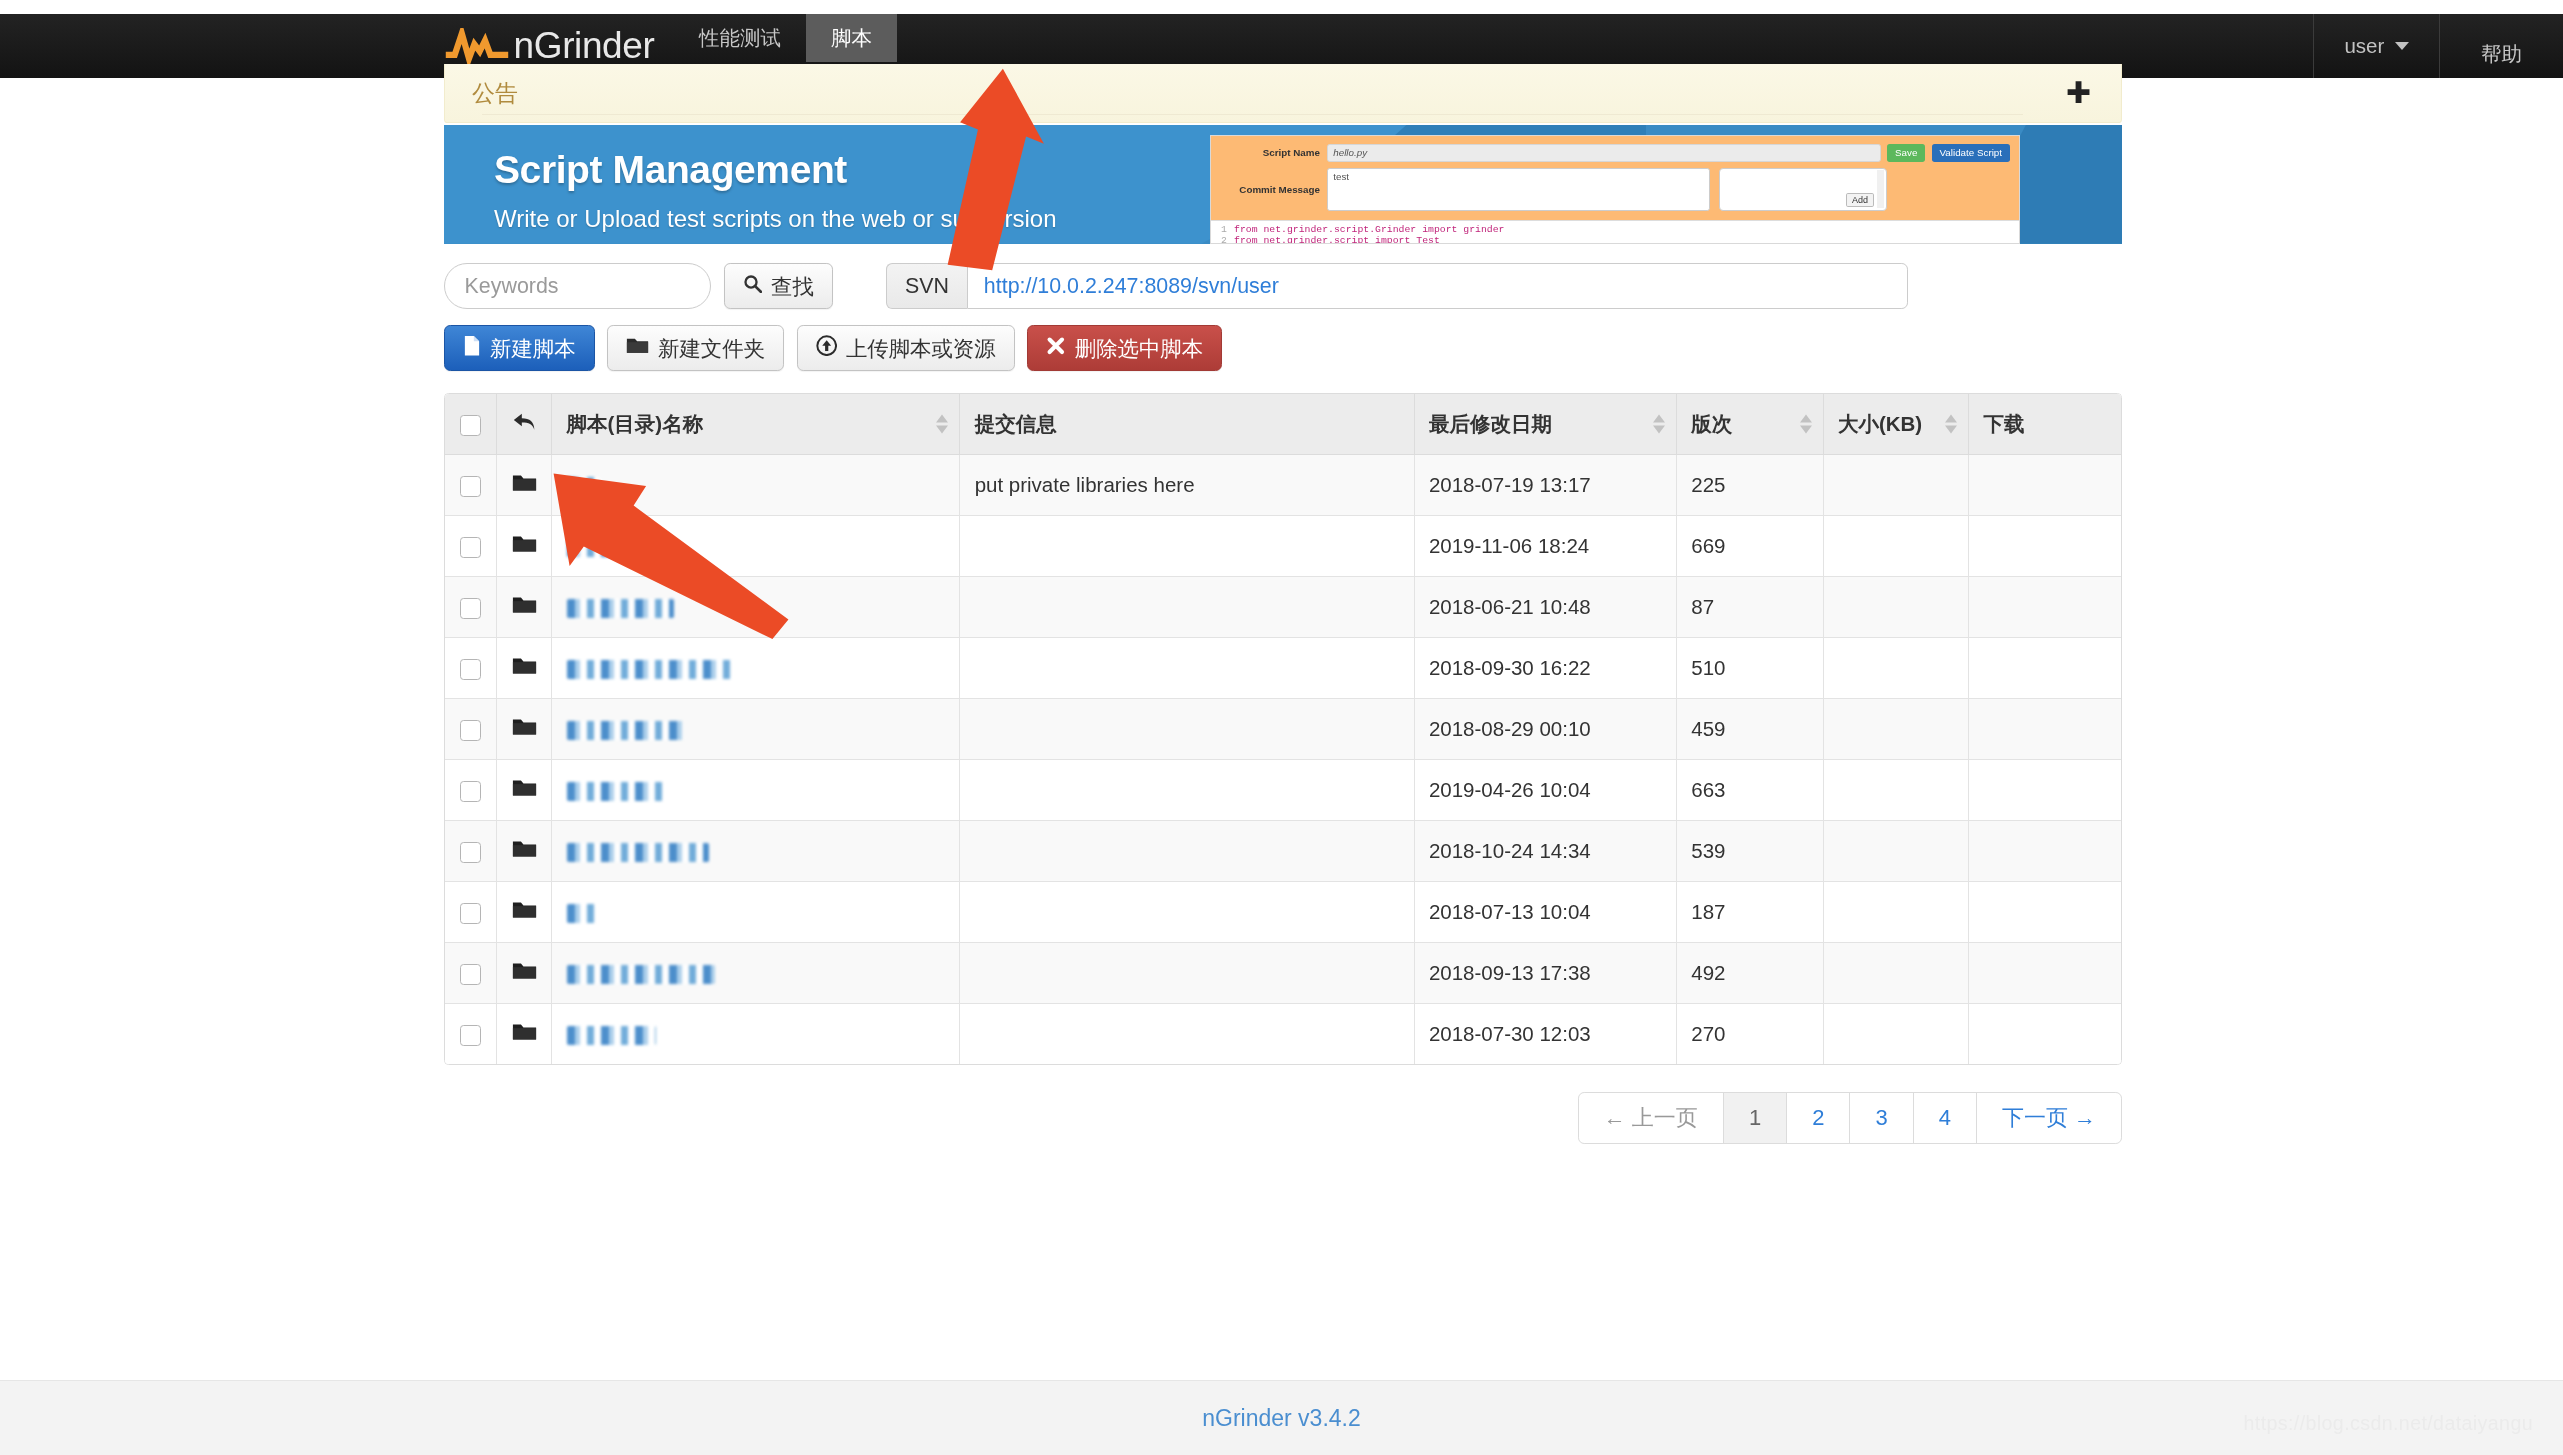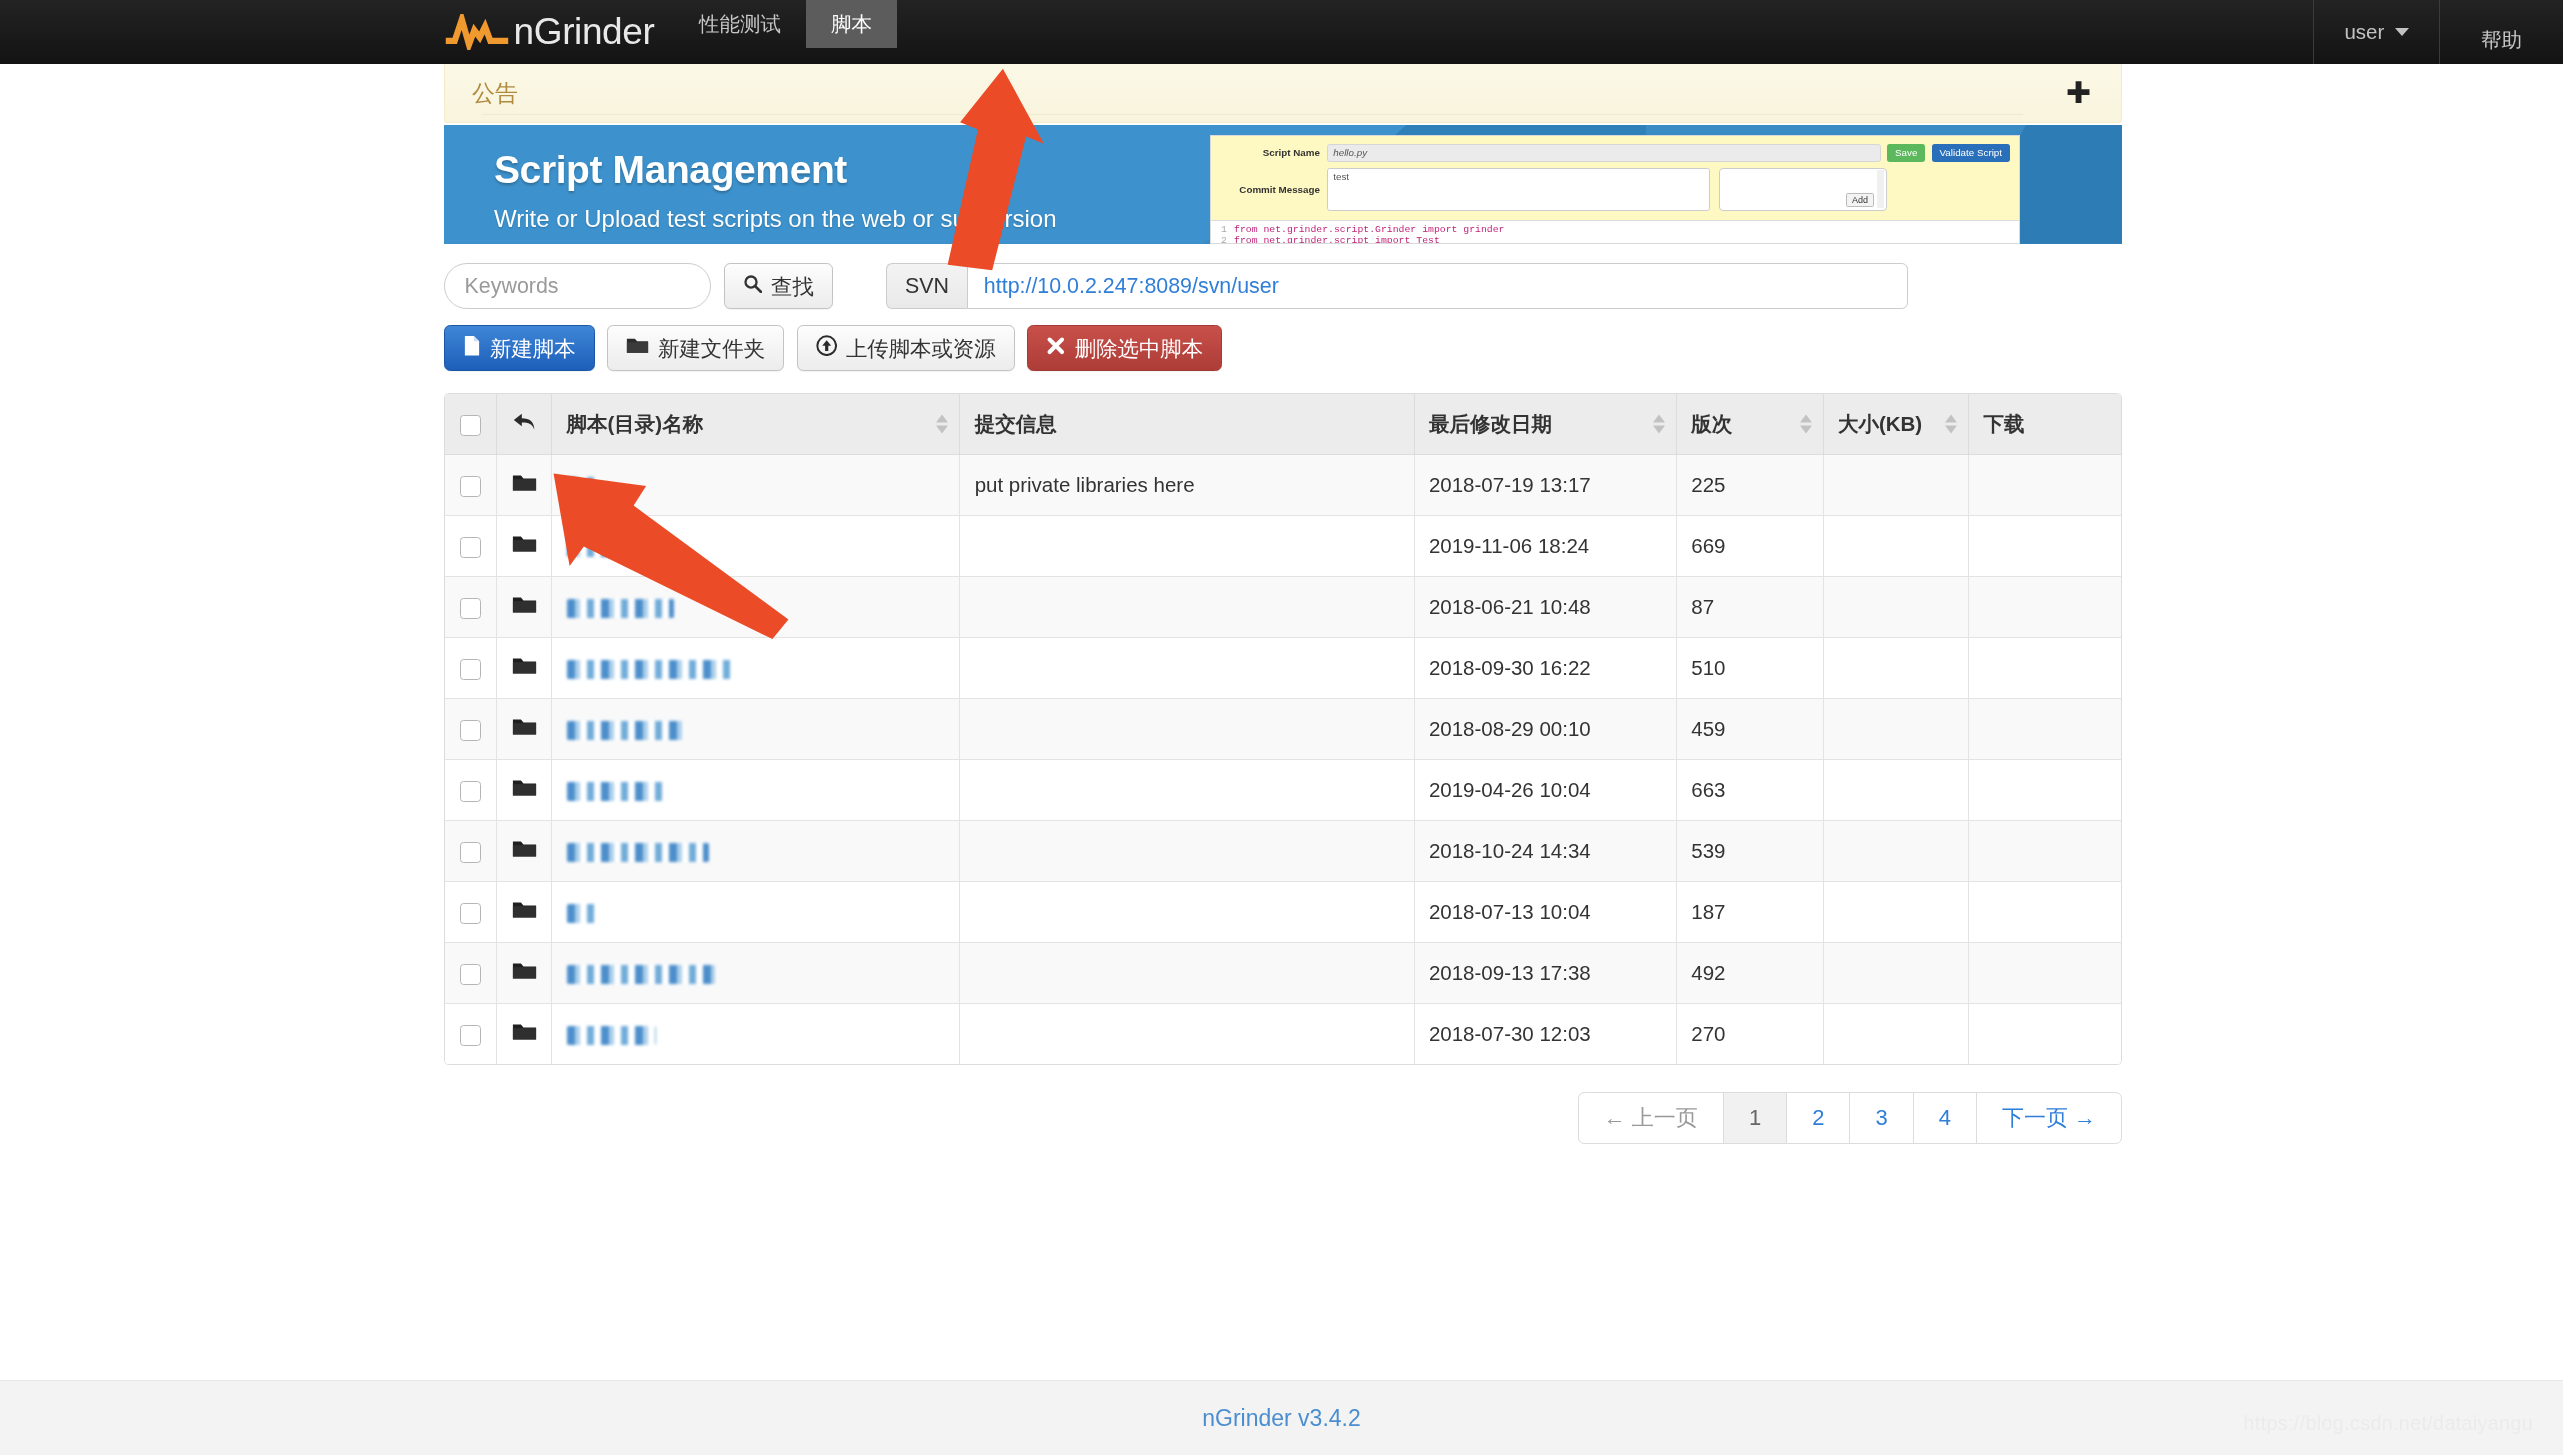--- a/index.html
+++ b/index.html
@@ -7,21 +7,21 @@
     margin: 0; padding: 0;
     width: 2563px; height: 1455px;
     background: #ffffff;
     font-family: "Liberation Sans", "DejaVu Sans", sans-serif;
     overflow: hidden;
   }
   #page { position: relative; width: 2563px; height: 1455px; background:#fff; }
 
   
   .navbar {
-    position: absolute; top:0; left:0; width:2563px; height:64px;
+    position: absolute; top:14px; left:0; width:2563px; height:64px;
     background: linear-gradient(to bottom,#232323 0%, #131313 100%);
     display:flex; align-items:stretch;
   }
   .brand {
     display:flex; align-items:center; margin-left:444px; height:64px;
     padding-right:19.6px;
   }
   .brand-logo { width:66px; height:36px; margin-right:3.6px; }
   .brand-text {
     font-size:37px; color:#e8e8e8; font-weight:400; letter-spacing:-0.4px;
@@ -89,21 +89,21 @@
     font-family:"Liberation Sans", sans-serif;
   }
   .banner-sub {
     position:absolute; left:50px; top:80px; color:#fff; font-size:24px;
     text-shadow:0 0.9px 1.8px rgba(0,0,0,.22);
   }
   .banner-shot {
     position:absolute; left:766px; top:10.7px; width:810px; height:109px;
     background:#ffffff; border:0.9px solid #d9d9d9; overflow:hidden;
   }
-  .shot-top { background:#fef9c3; padding:7.1px 9px 9px 9px; border-bottom:0.9px solid #ddd;}
+  .shot-top { background:#fdba74; padding:7.1px 9px 9px 9px; border-bottom:0.9px solid #ddd;}
   .shot-row { display:flex; align-items:center; margin-bottom:5.3px; }
   .shot-label { font-size:9.8px; color:#333; width:107px; text-align:right; padding-right:7.1px; font-weight:bold;}
   .shot-input { flex:1; background:#ebebeb; border:0.9px solid #d6d6d6; border-radius:2.7px;
     height:18.7px; font-size:9.8px; color:#555; padding:2.7px 5.3px;font-style:italic; }
   .shot-btn { font-size:9.8px; color:#fff; border-radius:2.7px; padding:3.6px 8px; margin-left:6.2px; }
   .shot-btn.save { background:#5cb85c; }
   .shot-btn.validate { background:#2a6fba; }
   .shot-msgrow { display:flex; align-items:flex-start; }
   .shot-textarea { background:#fff; border:0.9px solid #ccc; border-radius:2.7px;
     height:43px; width:383px; font-size:9.8px; color:#555; padding:2.7px 5.3px; }

